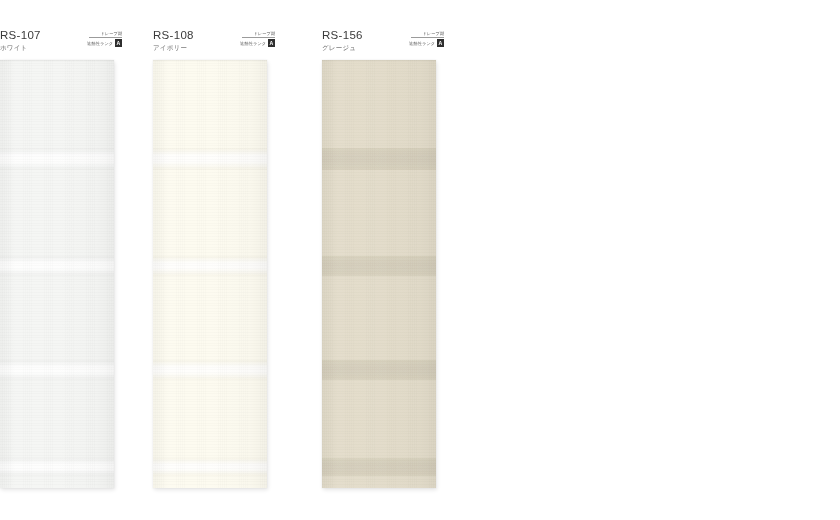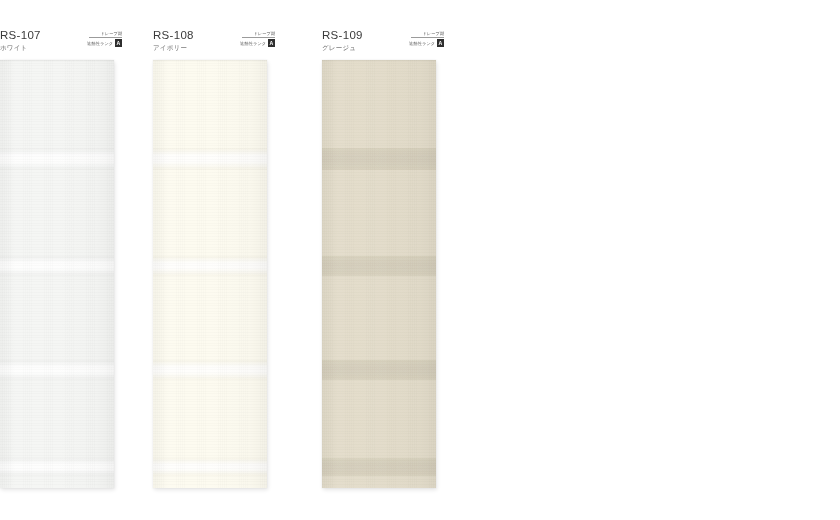--- a/index.html
+++ b/index.html
@@ -249,21 +249,21 @@
           </div>
         <div class="weave"></div>
         <div class="sheen"></div>
         <div class="top-edge"></div>
       </div>
     </div>
 
     <div class="swatch-card card-3">
       <div class="swatch-header">
         <div class="name-block">
-          <span class="swatch-code">RS-109</span>
+          <span class="swatch-code">RS-156</span>
           <span class="swatch-colorname">グレージュ</span>
         </div>
         <div class="rank-badge">
           <span class="badge-caption">ドレープ期</span>
           <div class="badge-rule"></div>
           <div class="badge-row">
             <span class="badge-label">遮熱性ランク</span>
             <span class="badge-rank" style="background: rgb(46, 46, 46); color: rgb(255, 255, 255);">A</span>
           </div>
         </div>

